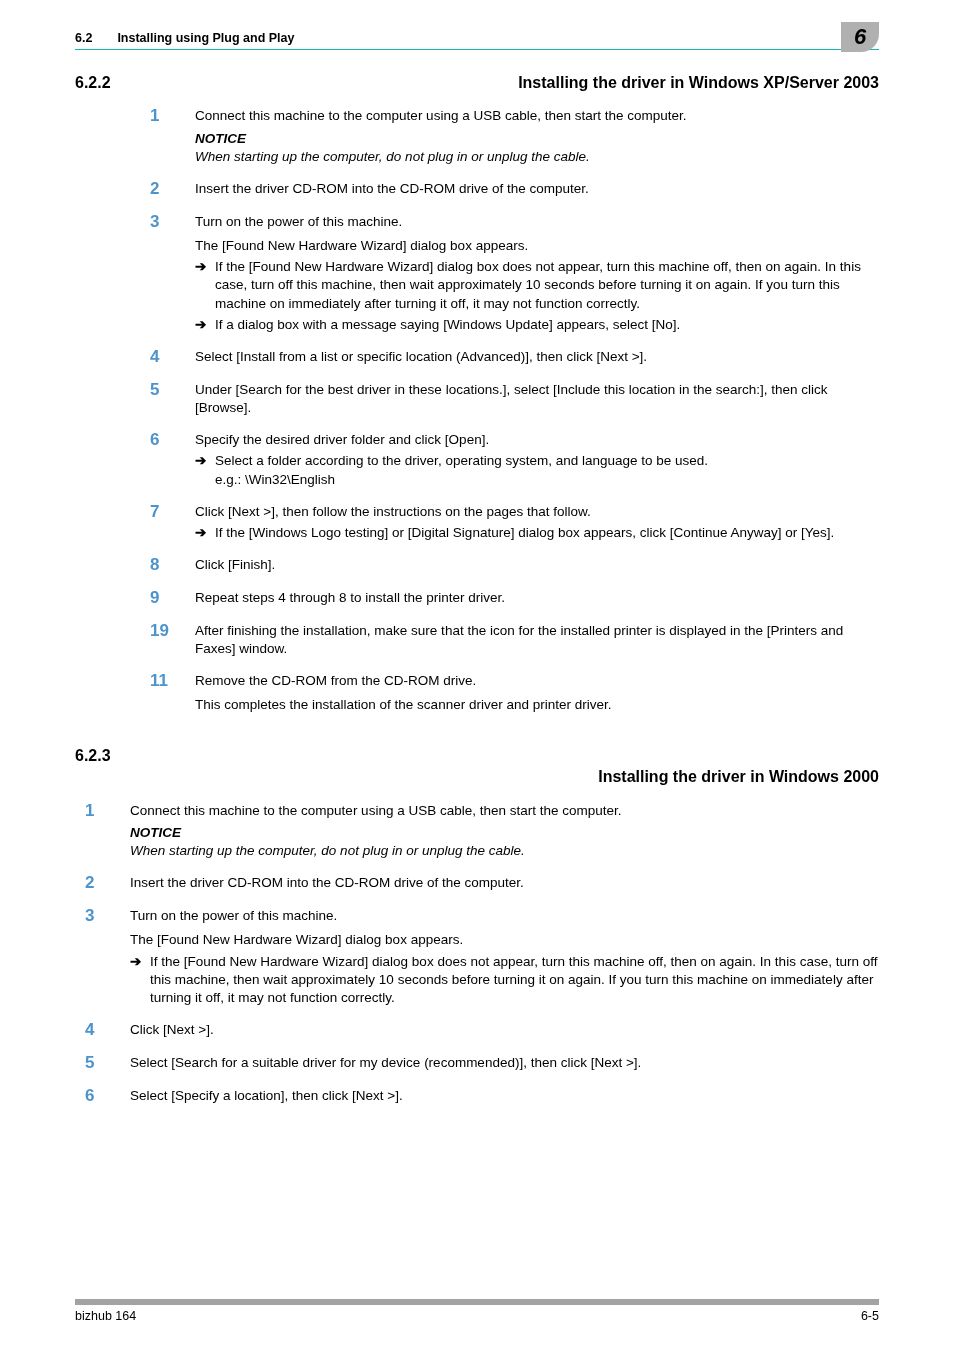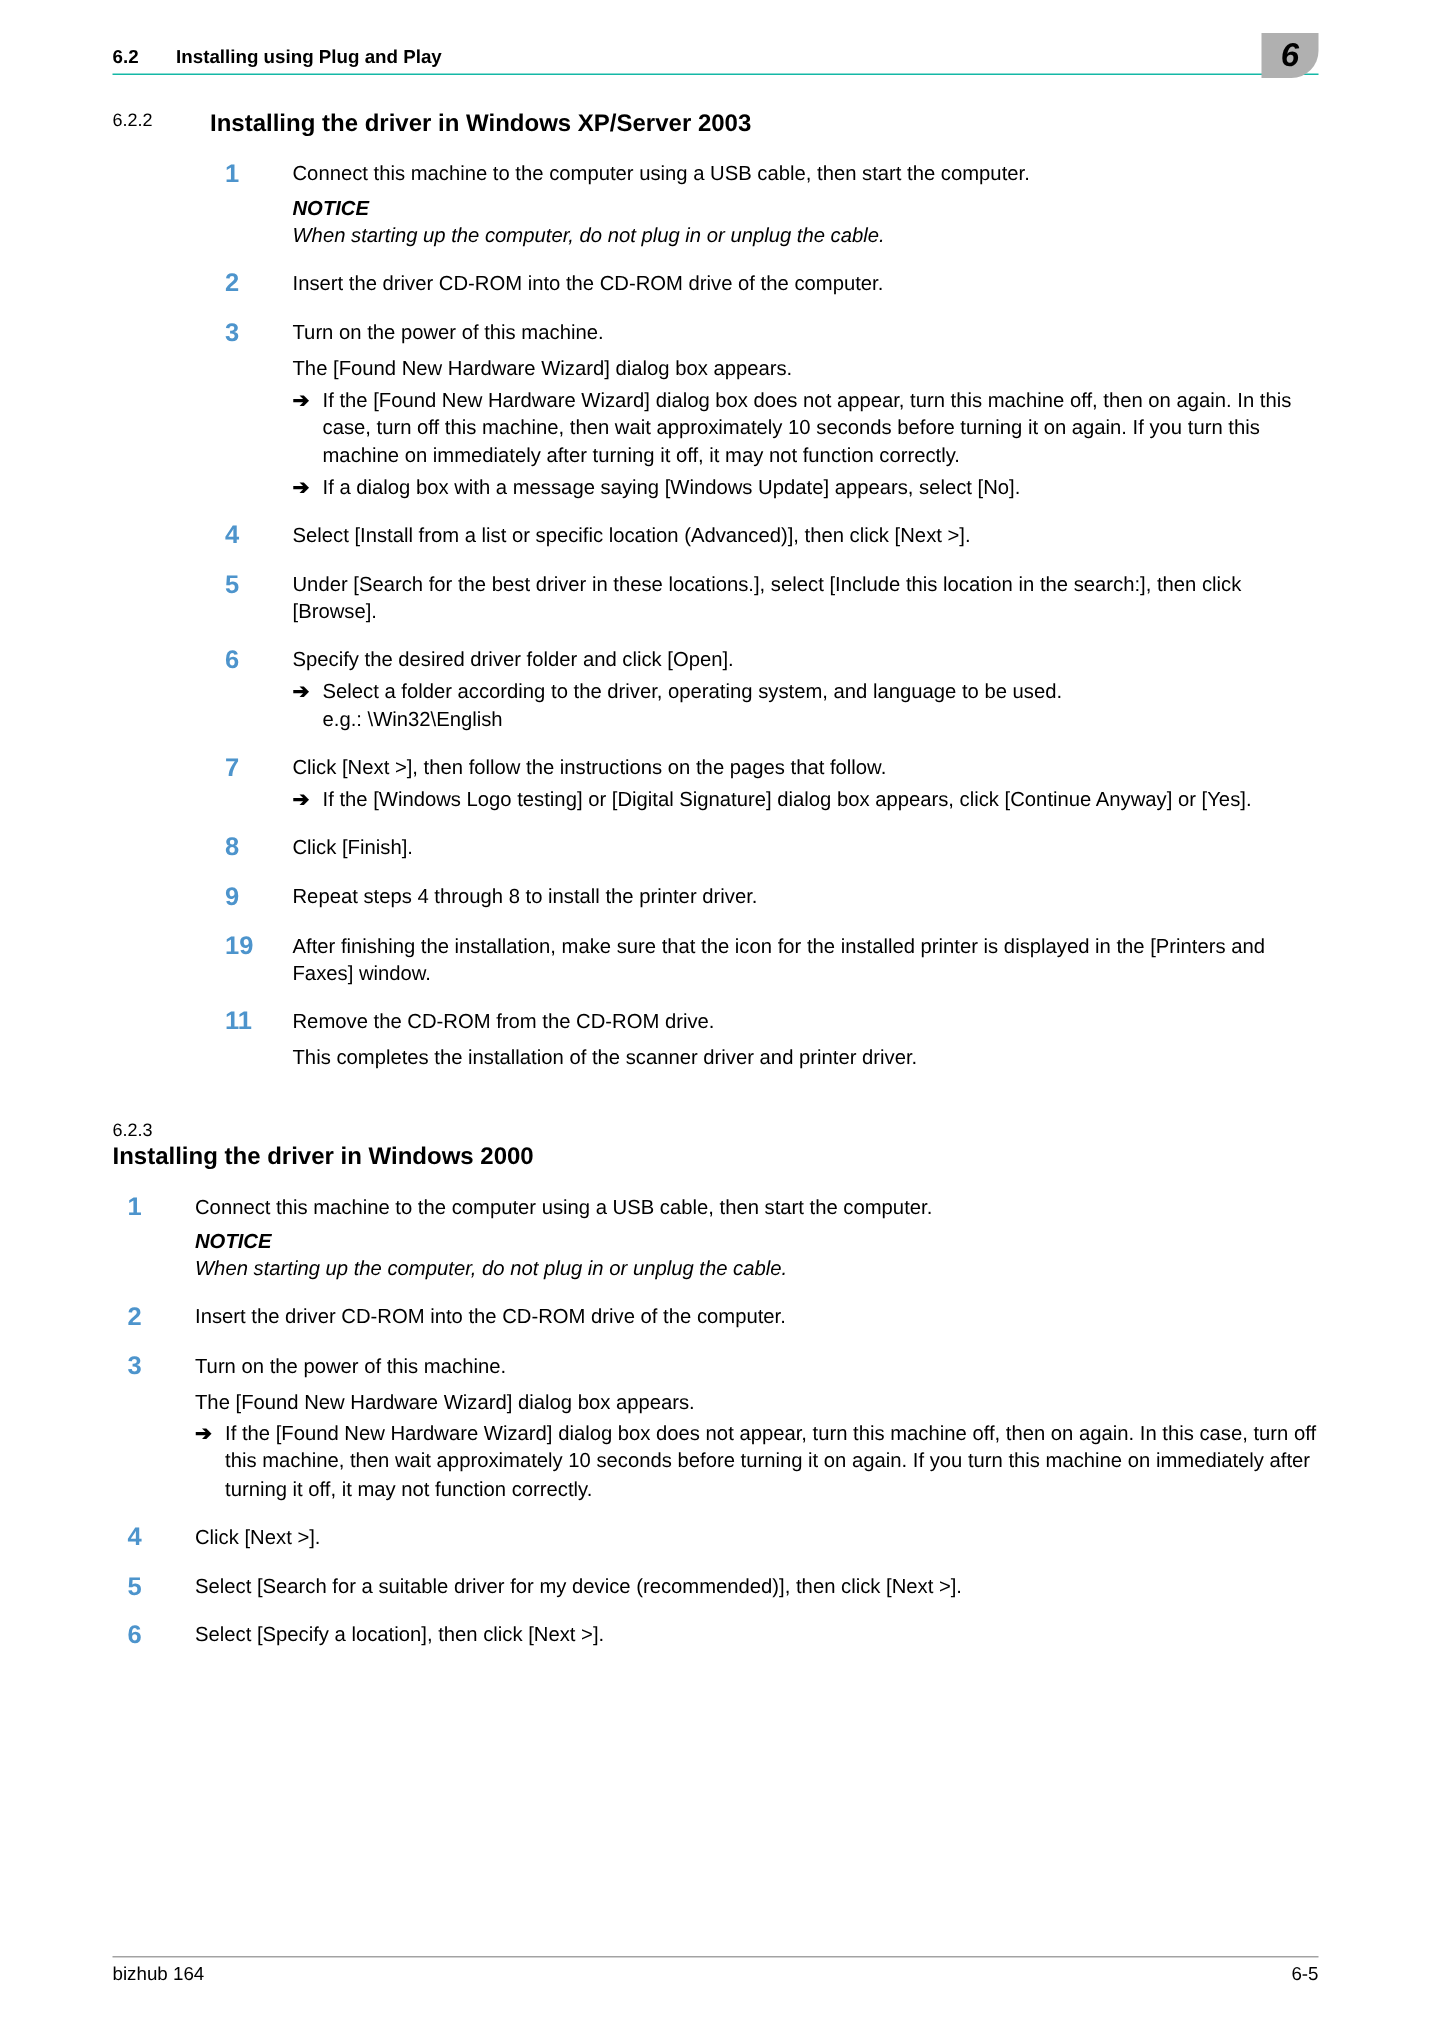--- a/index.html
+++ b/index.html
@@ -48,31 +48,32 @@
     font-style: italic;
     color: #000;
     border-radius: 0 0 18px 0;
   }
   .section {
     margin-top: 22px;
     display: flex;
   }
   .section-num {
     width: 65px;
-    font-weight: normal;
-    font-size: 12px;
+    font-weight: bold;
+    font-size: 16px;
     flex-shrink: 0;
   }
   .section-body {
     flex: 1;
   }
   .section-title {
     font-weight: bold;
     font-size: 16px;
     margin-bottom: 2px;
+    text-align: right;
   }
   .step-row {
     display: flex;
     margin-top: 14px;
   }
   .step-num {
     width: 45px;
     font-size: 17px;
     font-weight: bold;
     color: #4D94CC;
@@ -109,21 +110,21 @@
     font-weight: bold;
   }
   .sub-text {
     flex: 1;
   }
   .footer {
     position: absolute;
     bottom: 25px;
     left: 75px;
     right: 75px;
-    border-top: 1px solid #a3a3a3;
+    border-top: 6px solid #a3a3a3;
     padding-top: 3px;
     display: flex;
     justify-content: space-between;
     font-size: 12.5px;
   }
 </style>
 </head>
 <body>
 
 <div class="page">

